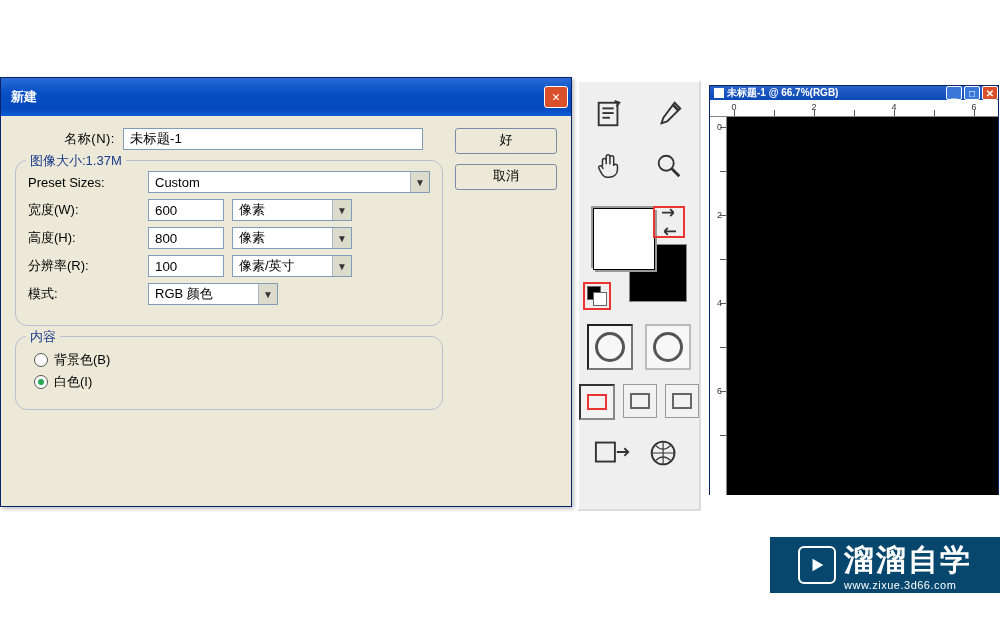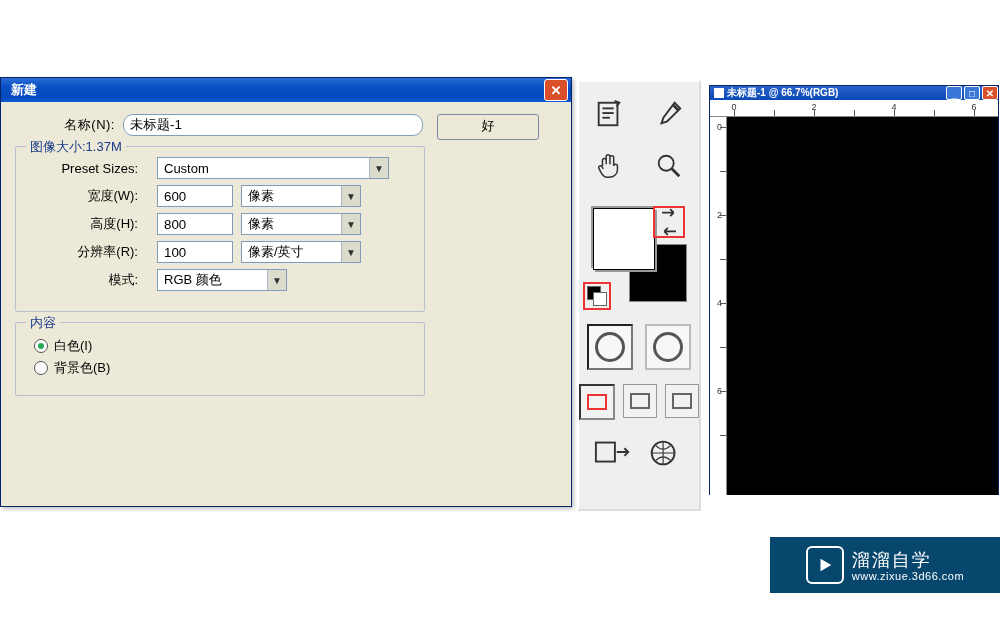--- a/index.html
+++ b/index.html
@@ -18,25 +18,25 @@
     position: absolute;
     left: 0;
     top: 77px;
     width: 570px;
     height: 428px;
     border: 1px solid #0a246a;
     background: #ece9d8;
     box-shadow: 2px 2px 4px rgba(0,0,0,.25);
   }
   .tbar {
-    height: 24px;
+    height: 38px;
     background: linear-gradient(#2a6bd6, #074fc4 40%, #0549be 80%, #0d5cd6);
     display: flex; align-items: center; justify-content: space-between;
     padding: 0 3px 0 10px;
-    color: #fff; font-weight: 700;
+    color: #fff; font-weight: 700; font-family: Liberation Mono, monospace;
   }
   .tbar .xbtn {
     width: 22px; height: 20px; background: #d94f2a;
     border: 1px solid #fff; border-radius: 3px;
     display: flex; align-items: center; justify-content: center;
     color:#fff; font-weight:700; font-size:13px;
   }
   .body {
     padding: 12px 14px;
     display: flex;
@@ -46,45 +46,45 @@
 
   .row { display: flex; align-items: center; margin-bottom: 6px; }
   .rlabel {
     width: 100px; text-align: right; padding-right: 8px;
     letter-spacing: .5px;
   }
   .tinput {
     height: 22px; border: 1px solid #7f9db9; background:#fff;
     padding: 0 6px; box-sizing: border-box;
   }
-  .name-in { width: 300px; border-radius: 10px; }
+  .name-in { width: 300px; }
 
   .fset {
     border: 1px solid #b6c0d2;
-    border-radius: 2px;
+    border-radius: 12px;
     margin: 10px 0 10px 0;
     padding: 10px 12px 14px 12px;
     position: relative;
   }
   .fset .legend {
     position: absolute; top: -9px; left: 10px;
     background: #ece9d8; padding: 0 4px;
     color: #1a3a8a;
   }
 
   .srow { display:flex; align-items:center; margin-bottom:6px; }
-  .slabel { width: 110px; text-align:right; padding-right:19px; }
+  .slabel { width: 110px; text-align:left; padding-right:10px; }
   .sval { width: 76px; height:22px; border:1px solid #7f9db9; background:#fff;
           padding:0 6px; box-sizing:border-box; margin-right:8px; }
   .sel {
     height:22px; border:1px solid #7f9db9; background:#fff;
     display:flex; align-items:center; justify-content:space-between;
     box-sizing:border-box; padding-left:6px;
   }
-  .sel.wide { width: 232px; }
+  .sel.wide { width: 282px; }
   .sel.unit { width: 120px; }
   .sel.mode { width: 130px; }
   .sel .arrow {
     width: 18px; align-self:stretch; background:#dcdccc;
     border-left:1px solid #a9b7c9;
     display:flex; align-items:center; justify-content:center;
     font-size:10px; color:#333;
   }
 
   .radio { display:flex; align-items:center; margin:4px 6px; }
@@ -188,21 +188,21 @@
   .doc .main{display:flex;height:calc(100% - 30px);}
   .doc .canvas{flex:1;background:#000;}
 
   
   .wm {
     position:absolute; right:0; bottom:32px;
     width:230px; height:56px; background:#07476e;
     display:flex; align-items:center; justify-content:center; gap:8px; color:#fff;
   }
   .wm .ico{width:34px;height:34px;border:2px solid #fff;border-radius:6px;display:flex;align-items:center;justify-content:center;}
-  .wm .t1{font-size:18px;font-weight:400;letter-spacing:2px;}
+  .wm .t1{font-size:30px;font-weight:700;letter-spacing:2px;}
   .wm .t2{font-size:11px;display:block;margin-top:-2px;letter-spacing:0.5px;}
 </style>
 </head>
 <body>
 
 <div class="dialog">
   <div class="tbar">
     <span>新建</span>
     <div class="xbtn">
       <span>✕</span>
@@ -261,32 +261,33 @@
             <span>RGB 颜色</span>
             <span class="arrow">▼</span>
           </div>
         </div>
       </div>
 
       <div class="fset">
         <div class="legend">内容</div>
 
         <div class="radio">
+          <span class="dot"></span>
+          <span>背景色(B)</span>
+        </div>
+        <div class="radio">
           <span class="dot on"></span>
           <span>白色(I)</span>
         </div>
-        <div class="radio">
-          <span class="dot"></span>
-          <span>背景色(B)</span>
-        </div>
       </div>
     </div>
 
     <div class="right">
       <div class="btn">好</div>
+      <div class="btn">取消</div>
     </div>
   </div>
 </div>
 
 <div class="tools">
   <div class="trow">
     <div class="tbtn">
       <svg viewBox="0 0 32 32">
           <rect x="5" y="4" width="20" height="24" fill="none" stroke="#333" stroke-width="2"></rect>
           <line x1="9" y1="10" x2="21" y2="10" stroke="#333" stroke-width="2"></line>

